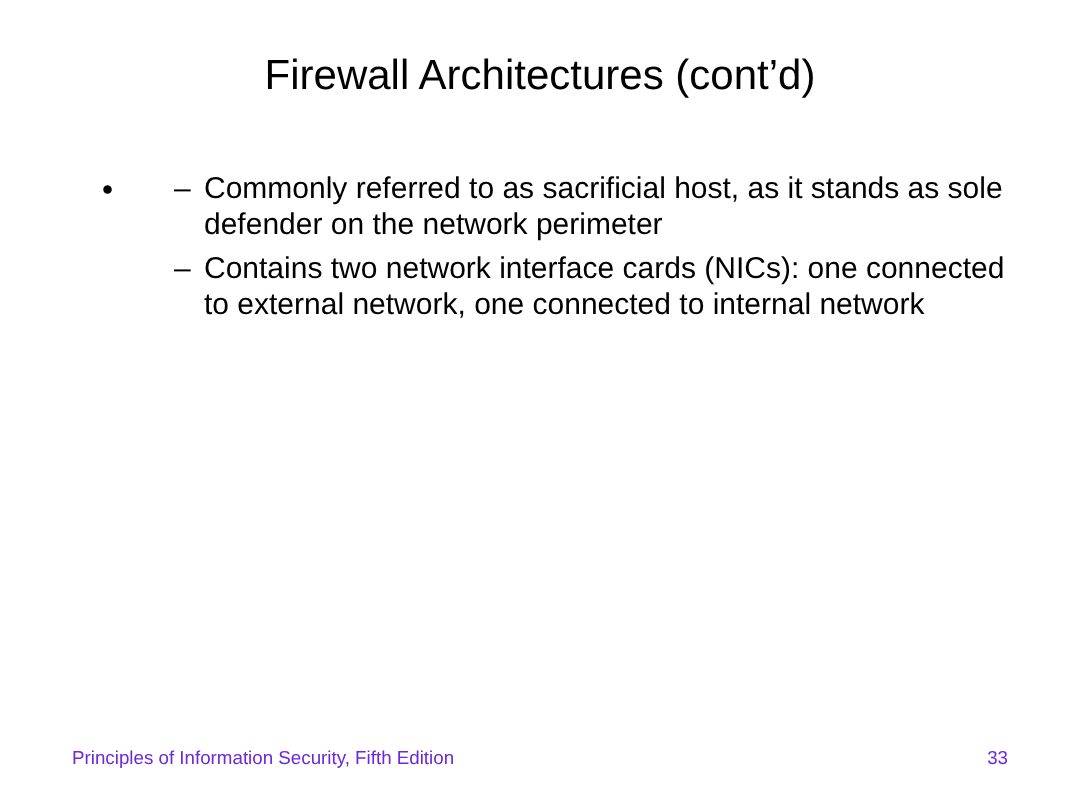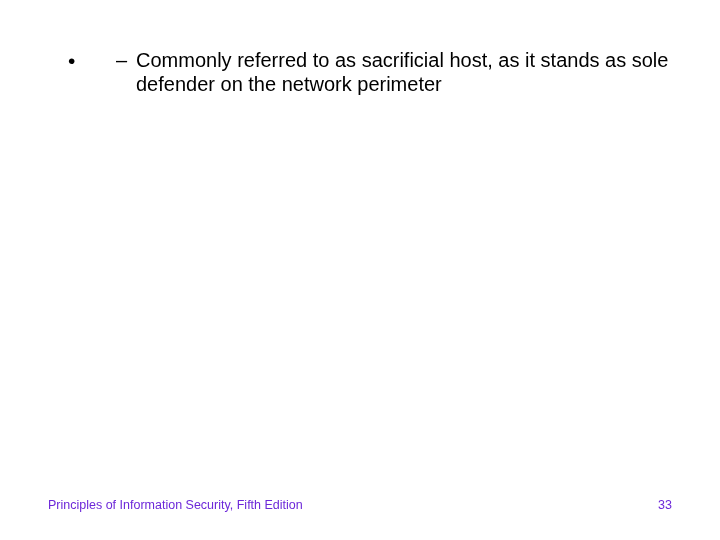--- a/index.html
+++ b/index.html
@@ -68,27 +68,31 @@
     color: #6d28d9;
     display: flex;
     justify-content: space-between;
     align-items: baseline;
   }
 </style>
 </head>
 <body>
 
 <div class="slide">
+  <h1 class="title">Firewall Architectures (cont’d)</h1>
 
   <div class="content">
     <ul class="lvl1">
       <li>
         <ul class="lvl2">
           <li>
             <span>Commonly referred to as sacrificial host, as it stands as sole defender on the network perimeter</span>
+          </li>
+          <li>
+            <span>Contains two network interface cards (NICs): one connected to external network, one connected to internal network</span>
           </li>
         </ul>
       </li>
     </ul>
   </div>
 
   <div class="footer">
     <span>Principles of Information Security, Fifth Edition</span>
     <span>33</span>
   </div>

